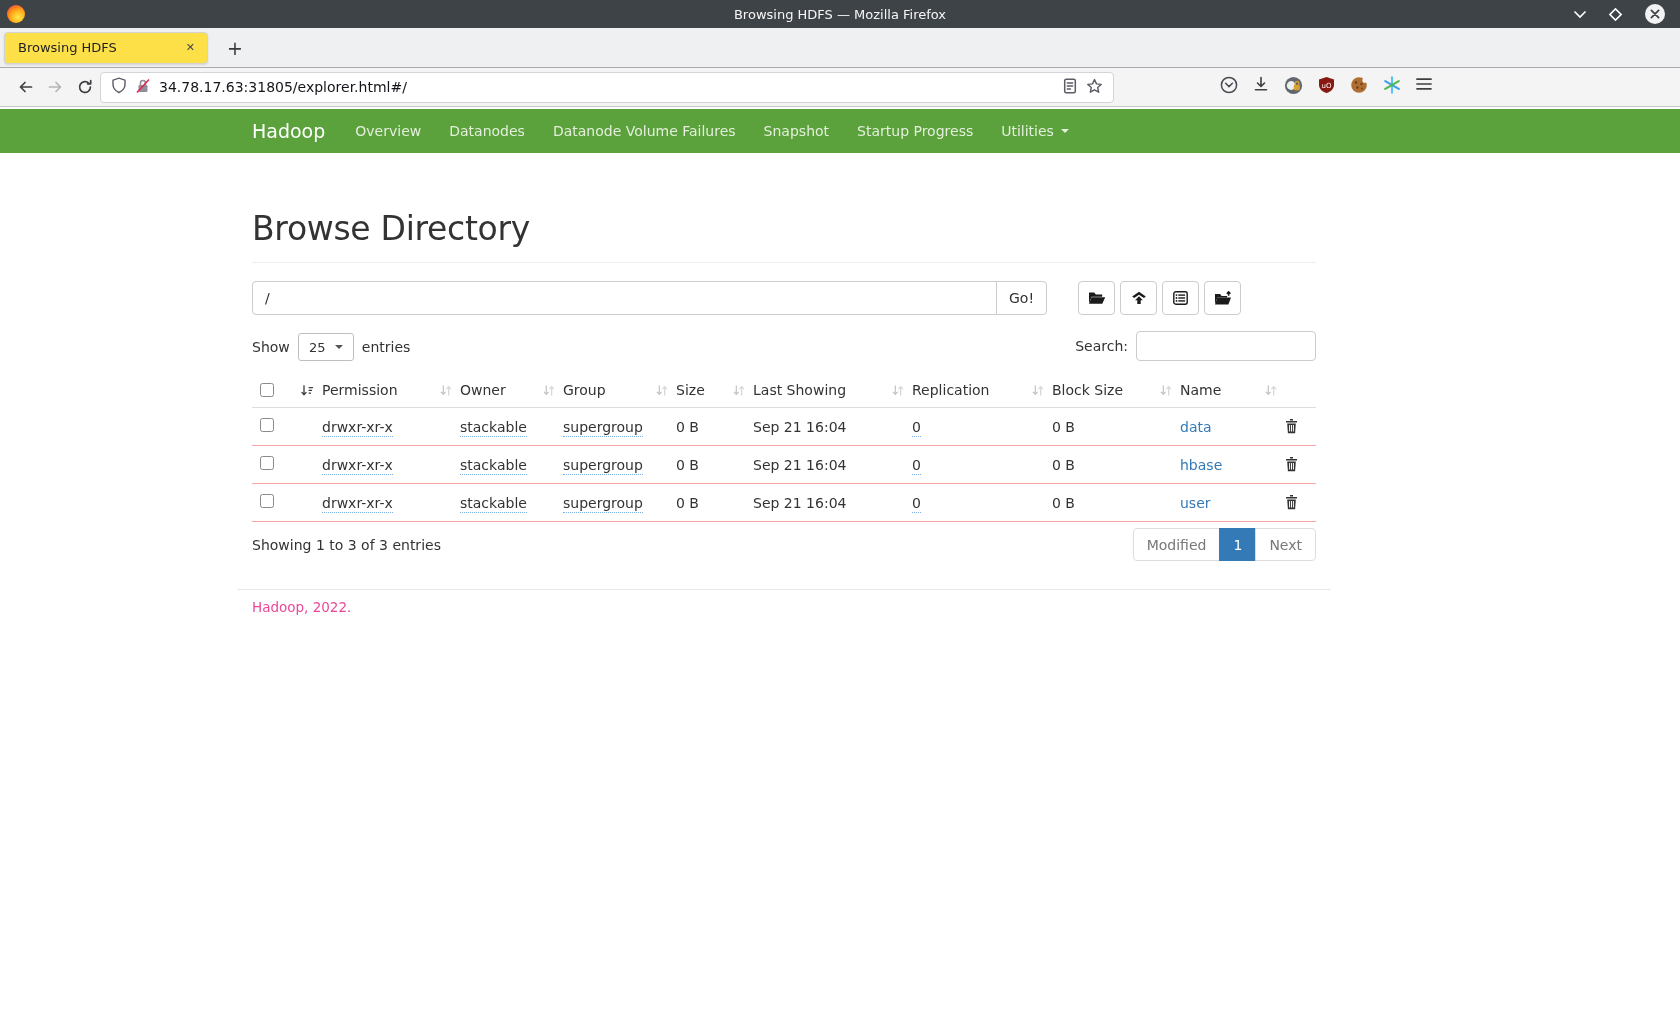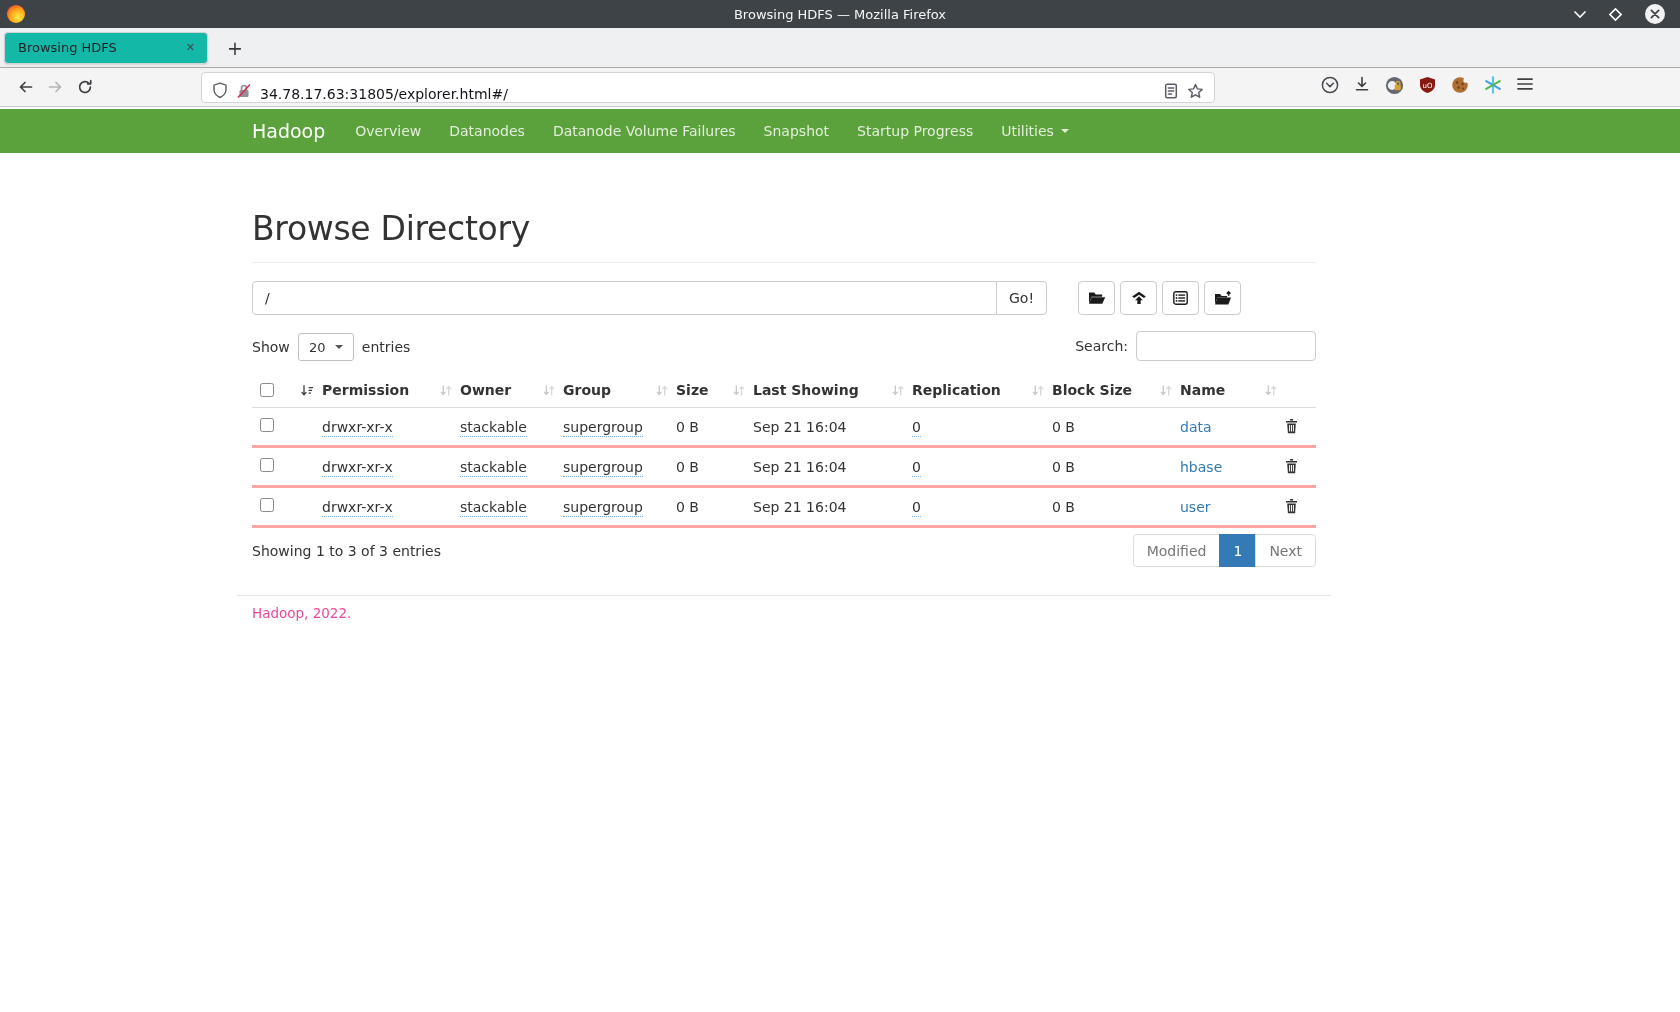--- a/index.html
+++ b/index.html
@@ -8,29 +8,29 @@
 
   
   .titlebar{height:28px;background:#3e4347;display:flex;align-items:center;position:relative;color:#f6f6f7}
   .ff-logo{width:18px;height:18px;border-radius:50%;margin-left:7px;
     background:radial-gradient(circle at 62% 68%, #ffe948 0%, #ffb421 38%, #ff8a17 58%, #f4503f 80%, #c4273e 100%)}
   .win-title{position:absolute;left:0;right:0;text-align:center;font-size:13px;pointer-events:none}
   .win-controls{margin-left:auto;display:flex;align-items:center;gap:21px;padding-right:14px;z-index:1}
   .win-btn{display:flex;align-items:center;justify-content:center;cursor:default}
 
   .tabbar{height:40px;background:#eff0f1;border-bottom:1px solid #a9a9ab;display:flex;align-items:center}
-  .tab{width:204px;height:32px;margin-left:4px;background:#14b8a6;border:1px solid #d2d2d6;border-radius:4px;
+  .tab{width:204px;height:32px;margin-left:4px;background:#fde047;border:1px solid #d2d2d6;border-radius:4px;
     box-shadow:0 1px 2px rgba(0,0,0,.12);display:flex;align-items:center;padding:0 8px 0 13px;font-size:13px;color:#1f1f25}
   .tab-close{margin-left:auto;font-size:11px;color:#45454d;padding:2px 4px}
   .newtab{font-size:19px;color:#3a3a40;margin-left:14px;width:26px;height:26px;display:flex;align-items:center;justify-content:center}
 
   .toolbar{height:39px;background:#f4f4f5;border-bottom:1px solid #c7c7c9;display:flex;align-items:center;padding:0 10px}
   .nav-btn{width:30px;height:30px;display:flex;align-items:center;justify-content:center;border-radius:4px}
-  .urlbar{margin-left:101px;width:1014px;height:31px;background:#fff;border:1px solid #d4d4d8;border-radius:4px;
-    display:flex;align-items:flex-end;padding:0 10px;gap:9px;font-size:14px;color:#16141a}
+  .urlbar{width:1014px;height:31px;background:#fff;border:1px solid #d4d4d8;border-radius:4px;
+    display:flex;align-items:center;padding:0 10px;gap:9px;font-size:14px;color:#16141a}
   .url-text{flex:1;white-space:nowrap;overflow:hidden}
   .tb-right{display:flex;gap:15px;margin-left:106px}
 
   
   .hnav{height:44px;background:#5ba13c;margin-top:2px;display:flex;align-items:center}
   .hnav-inner{margin-left:237px;width:1094px;padding:0 15px;display:flex;align-items:center}
   .brand{color:#fff;font-size:19px;margin-right:16px;text-decoration:none}
   .hlink{color:#e3efdb;font-size:14px;padding:0 14px;text-decoration:none;display:flex;align-items:center;gap:7px}
   .caret{width:0;height:0;border:4px solid transparent;border-top-color:#e3efdb;margin-top:4px}
 
@@ -49,24 +49,24 @@
     display:flex;align-items:center;justify-content:center;cursor:pointer}
 
   .ctl-row{display:flex;justify-content:space-between;align-items:flex-end;margin-top:16px;font-size:14px}
   .show-ctl,.search-ctl{display:flex;align-items:center;gap:8px}
   .select{width:56px;height:28px;border:1px solid #bfbfbf;border-radius:3px;background:#fff;
     display:flex;align-items:center;justify-content:center;gap:9px;font-size:13px;cursor:pointer}
   .sel-caret{width:0;height:0;border:4px solid transparent;border-top-color:#555;margin-top:4px}
   .search-input{width:180px;height:30px;border:1px solid #ccc;border-radius:4px;padding:4px 8px;font-family:inherit;font-size:14px;outline:none}
 
   table{width:100%;border-collapse:collapse;margin-top:12px;font-size:14px;color:#333;table-layout:fixed}
-  th{font-weight:700;text-align:left;padding:9px 8px 9px 0;border-bottom:1px solid #ddd;vertical-align:middle}
+  th{font-weight:400;text-align:left;padding:9px 8px 9px 0;border-bottom:1px solid #ddd;vertical-align:middle}
   th:first-child,td:first-child{padding-left:8px}
   .th-wrap{display:flex;align-items:center;justify-content:space-between}
-  td{padding:10px 8px 10px 0;border-bottom:3px solid #fca5a5;vertical-align:middle}
+  td{padding:10px 8px 10px 0;border-bottom:1px solid #fca5a5;vertical-align:middle}
   .cb{width:14px;height:14px;border:1.5px solid #8a8a8e;border-radius:2.5px;background:#fff;display:inline-block;cursor:pointer}
   .editable{border-bottom:1.5px dotted #79aede;padding-bottom:1.5px;cursor:pointer}
   .nm{color:#337ab7;text-decoration:none;cursor:pointer}
   .trash-btn{background:none;border:0;cursor:pointer;display:flex;align-items:center}
   .si path{fill:none;stroke-width:1.2}
   .sa{stroke:#c3c3c3}.sb{stroke:#d6d6d6}
 
   .foot-row{display:flex;justify-content:space-between;align-items:center;margin-top:6px;font-size:14px}
   .pagination{display:flex}
   .pg{height:33px;padding:6px 13px;border:1px solid #ddd;background:#fff;font-size:14px;color:#777;
@@ -261,21 +261,21 @@
               <path d="M14.6 4.8V1.1M12.8 2.8L14.6.8l1.8 2" stroke="#1b1b1b" stroke-width="1.5" fill="none"></path>
             </svg>
         </button>
       </div>
     </div>
 
     <div class="ctl-row">
       <div class="show-ctl">
         <span>Show</span>
         <div class="select">
-          <span>20</span>
+          <span>25</span>
           <span class="sel-caret"></span>
         </div>
         <span>entries</span>
       </div>
       <div class="search-ctl">
         <span>Search:</span>
         <input class="search-input" style="">
       </div>
     </div>
 

